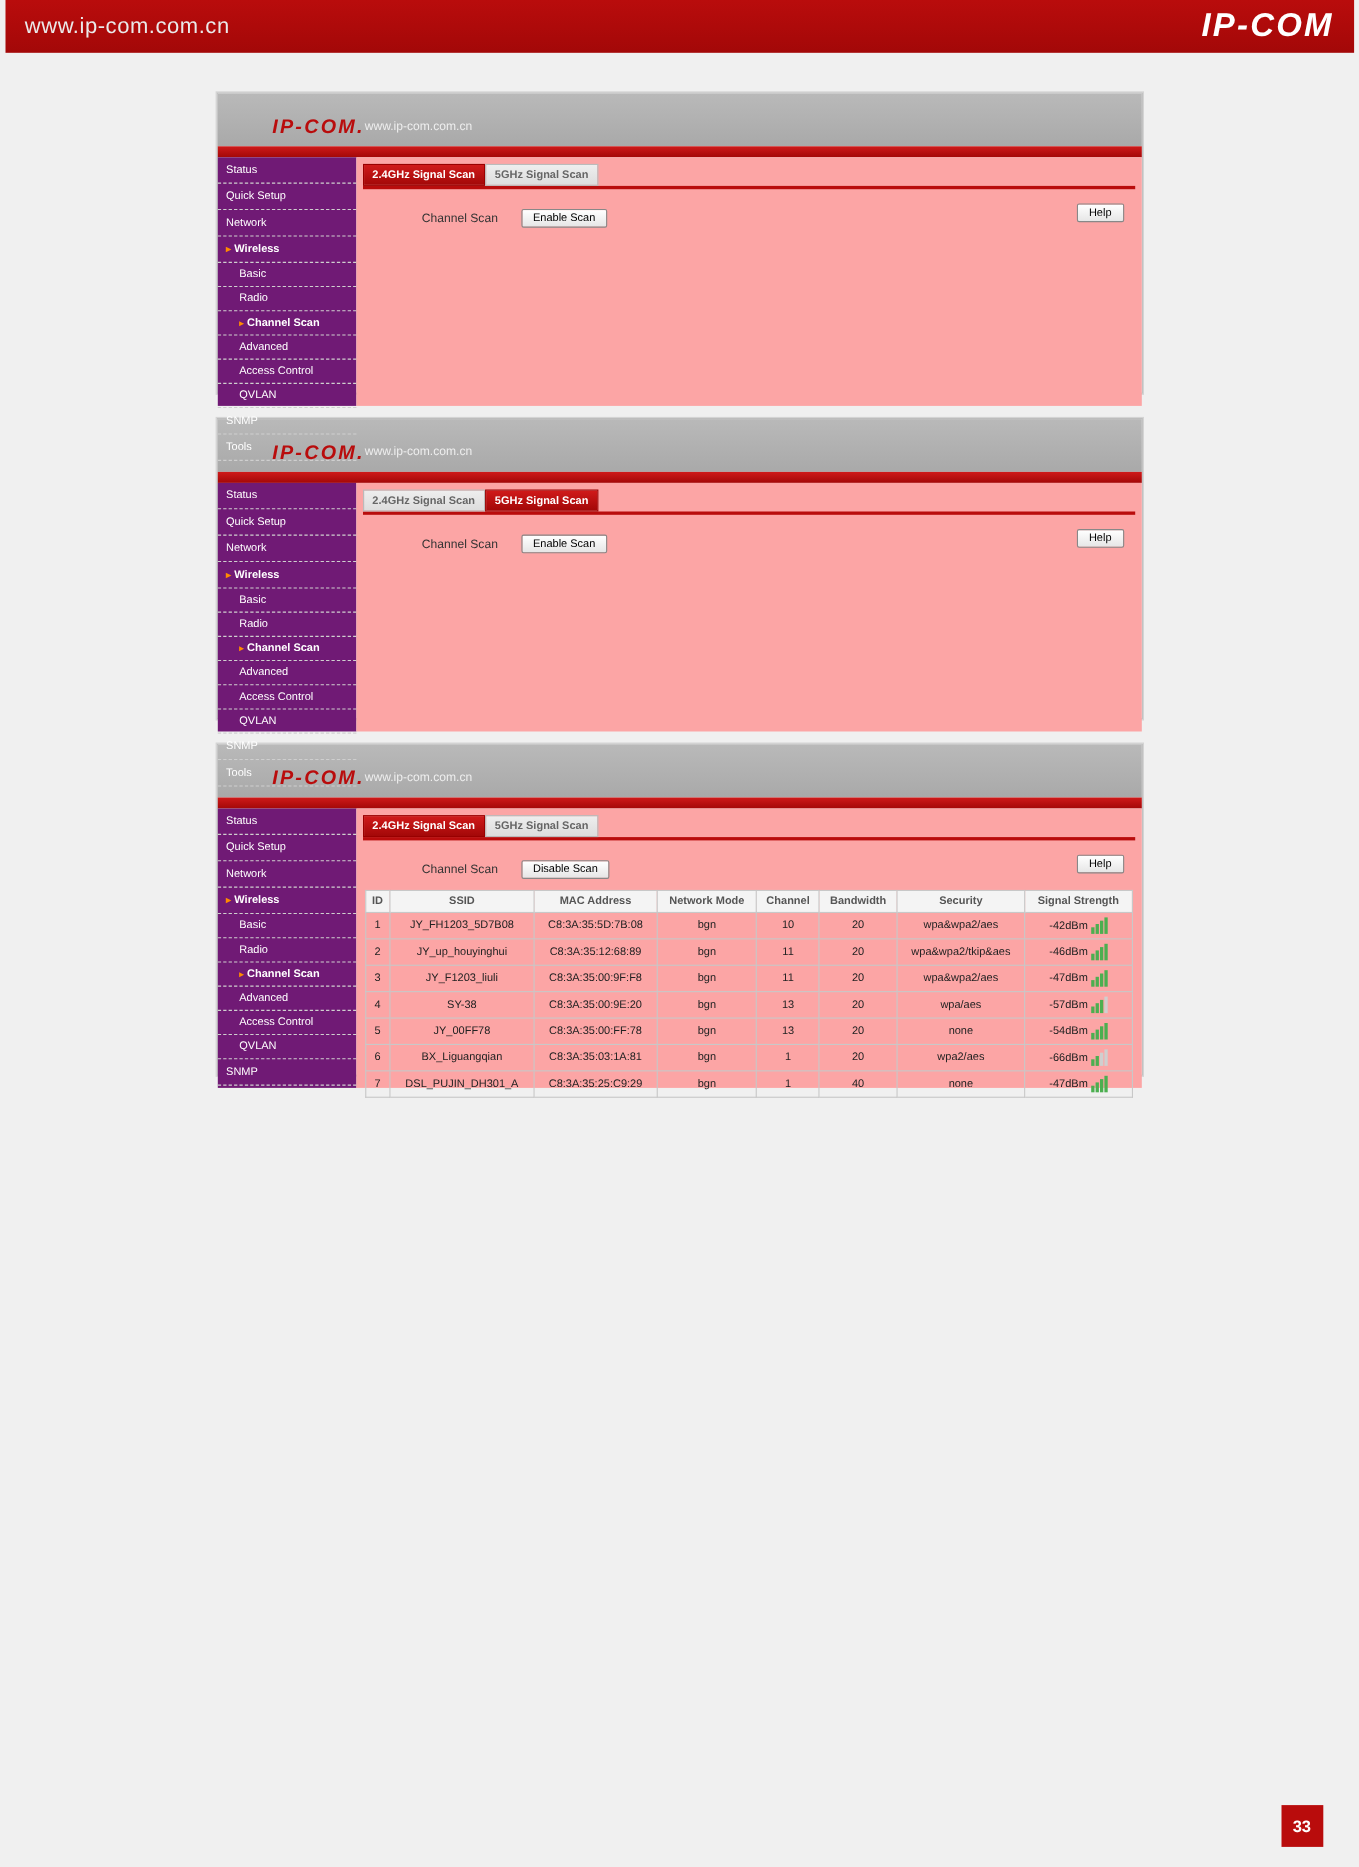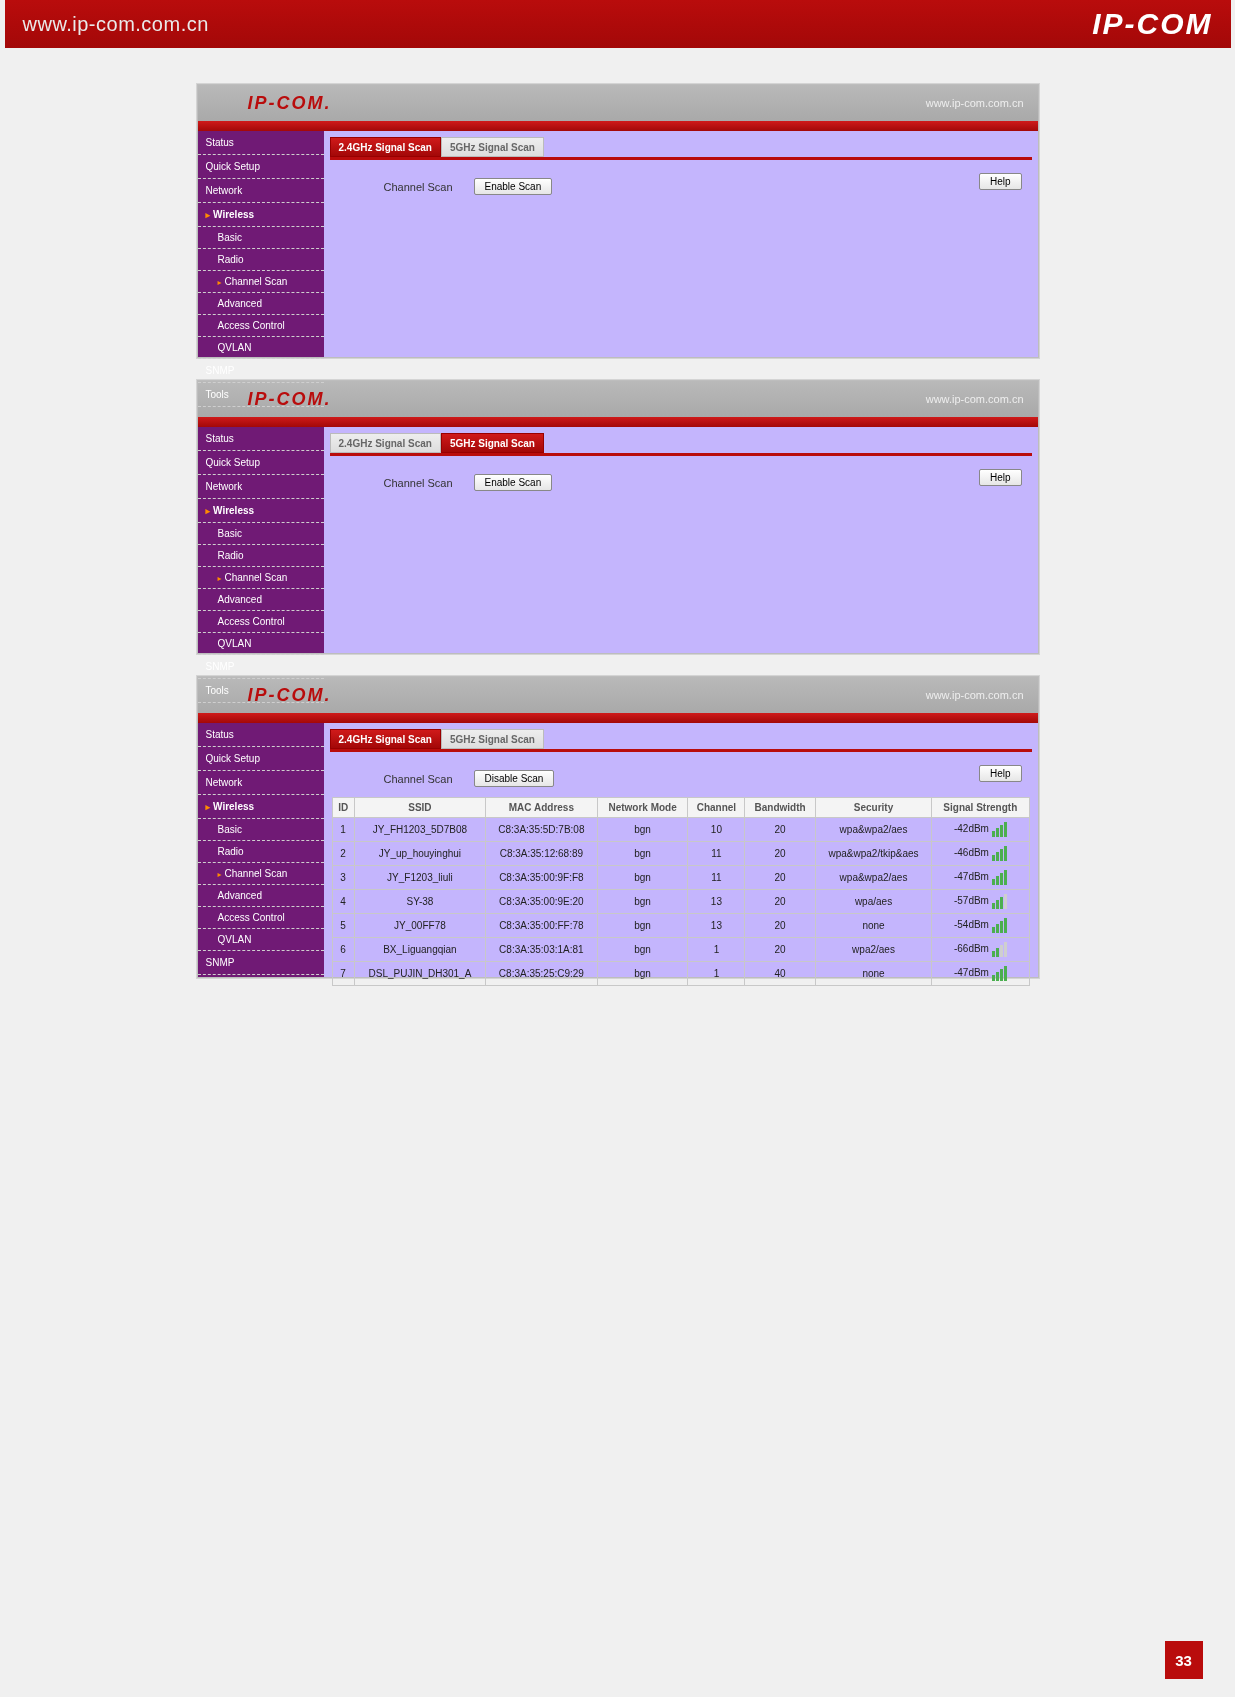--- a/index.html
+++ b/index.html
@@ -4,33 +4,33 @@
 <style>
 html,body{margin:0;padding:0;background:#f0f0f0;font-family:Arial,Helvetica,sans-serif;color:#222}
 .page{width:1226px;min-height:1697px;margin:0 auto;position:relative;background:#f0f0f0}
 .topbar{height:48px;background:linear-gradient(#b90c0c,#a30808);display:flex;align-items:center;justify-content:space-between;padding:0 18px;color:#fff}
 .top-url{font-size:20px;letter-spacing:.5px;color:#eaeaea}
 .top-logo{font-size:30px;font-weight:900;font-style:italic;letter-spacing:2px;color:#fff}
 .doc-body{padding:36px 90px 0 90px}
 .panel{background:#fafafa;border:1px solid #bdbdbd;margin:0 auto 22px auto;width:840px;box-shadow:0 0 0 1px #d4d4d4}
 .panel.short{height:272px}
 .panel.tall{height:300px}
-.p-head{height:36px;background:linear-gradient(#b9b9b9,#a9a9a9);display:flex;align-items:center;justify-content:space-between;padding:0 14px 0 50px}
+.p-head{height:36px;background:linear-gradient(#b9b9b9,#a9a9a9);display:flex;align-items:center;padding:12px 14px 0 50px}
 .p-head .logo{font-size:18px;font-weight:900;font-style:italic;letter-spacing:2px;color:#b90c0c}
 .p-head .url{font-size:11px;color:#eee}
 .red-strip{height:10px;background:linear-gradient(#cf1a1a,#a30808)}
 .p-body{display:flex;height:calc(100% - 46px)}
 .sidebar{width:126px;background:#701a75;font-size:10px;color:#fff}
 .sidebar .sec{padding:6px 8px;border-bottom:1px dashed #cfcfcf}
 .sidebar .sec.active{font-weight:bold}
 .sidebar .sec .caret{color:#ff8c00;margin-right:3px;font-size:9px}
 .sidebar .sub{padding:5px 8px 5px 20px;border-bottom:1px dashed #cfcfcf;font-size:10px}
-.sidebar .sub.sel{color:#fff;font-weight:normal}
+.sidebar .sub.sel{color:#fff;font-weight:bold}
 .sidebar .sub .caret{color:#ff8c00;margin-right:3px;font-size:8px}
-.content{flex:1;background:#c4b5fd;position:relative}
+.content{flex:1;background:#fca5a5;position:relative}
 .tabs{height:20px;display:flex;align-items:stretch;margin:6px 0 0 6px}
 .tab{font-size:10px;font-weight:bold;padding:4px 8px;border:1px solid #bbb;background:linear-gradient(#eee,#ddd);color:#666}
 .tab.active{background:linear-gradient(#d01a1a,#a30808);color:#fff;border:1px solid #900}
 .tab-underline{height:3px;background:#b90c0c;margin:0 6px}
 .scan-row{display:flex;align-items:center;margin:18px 0 0 60px;font-size:11px;color:#333}
 .scan-row .lbl{width:90px}
 .btn{font-size:10px;padding:2px 10px;border:1px solid #888;background:linear-gradient(#fff,#e6e6e6);border-radius:2px;cursor:pointer}
 .help-btn{position:absolute;right:16px;top:42px}
 .instr{font-family:"Times New Roman",serif;font-size:17px;margin:8px 0 14px 0}
 .table{width:calc(100% - 16px);margin:10px 8px;border-collapse:collapse;font-size:10px;color:#222}

